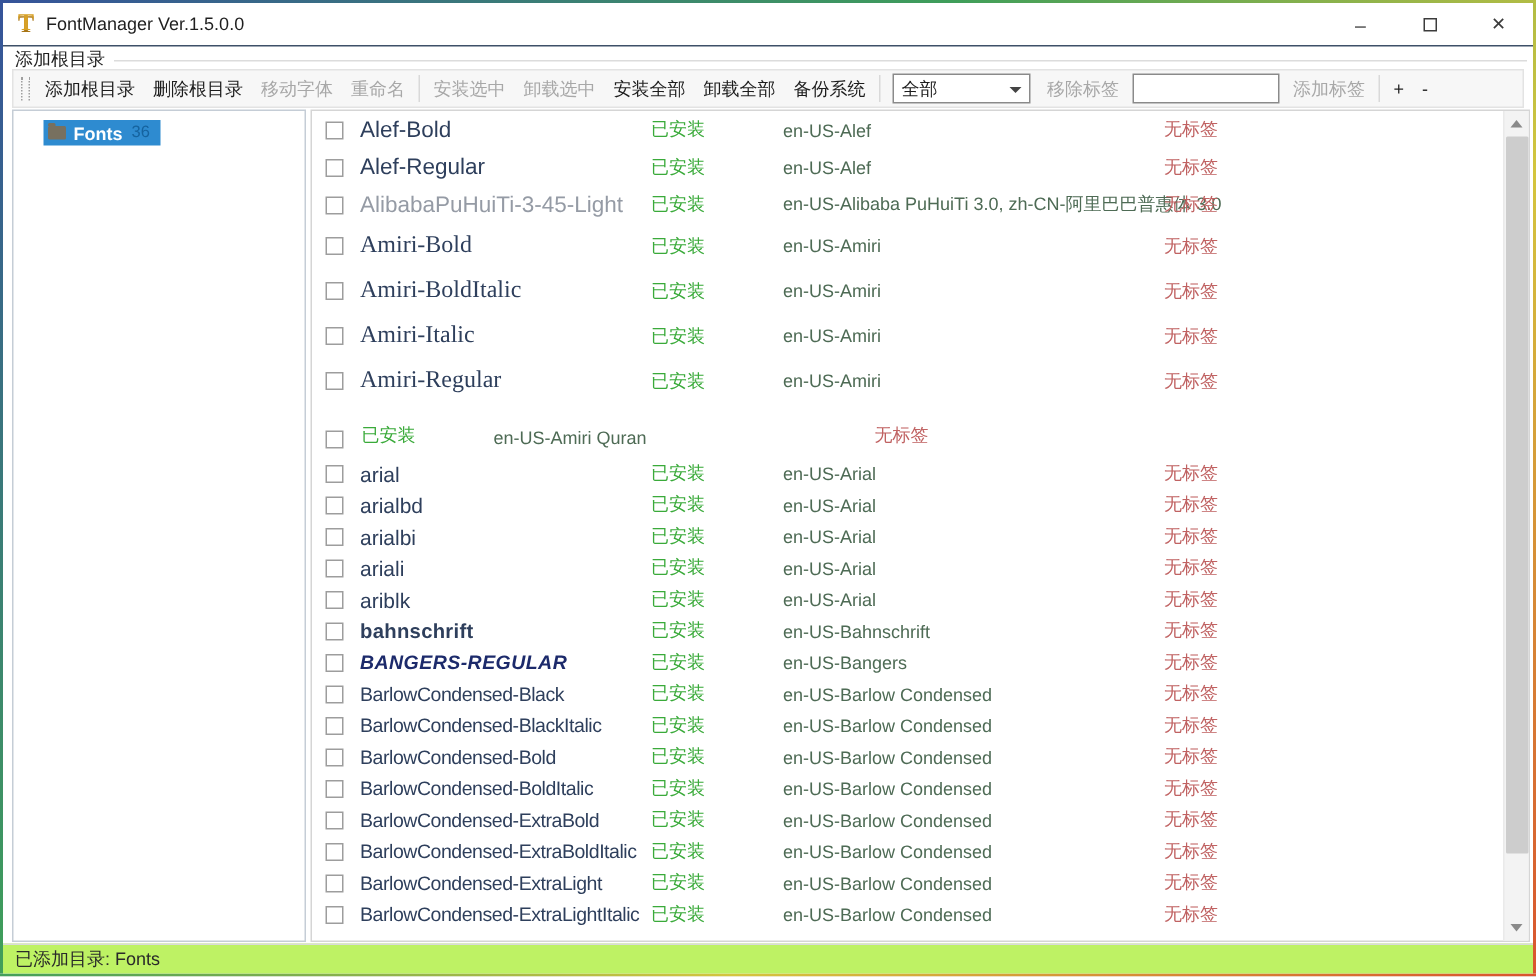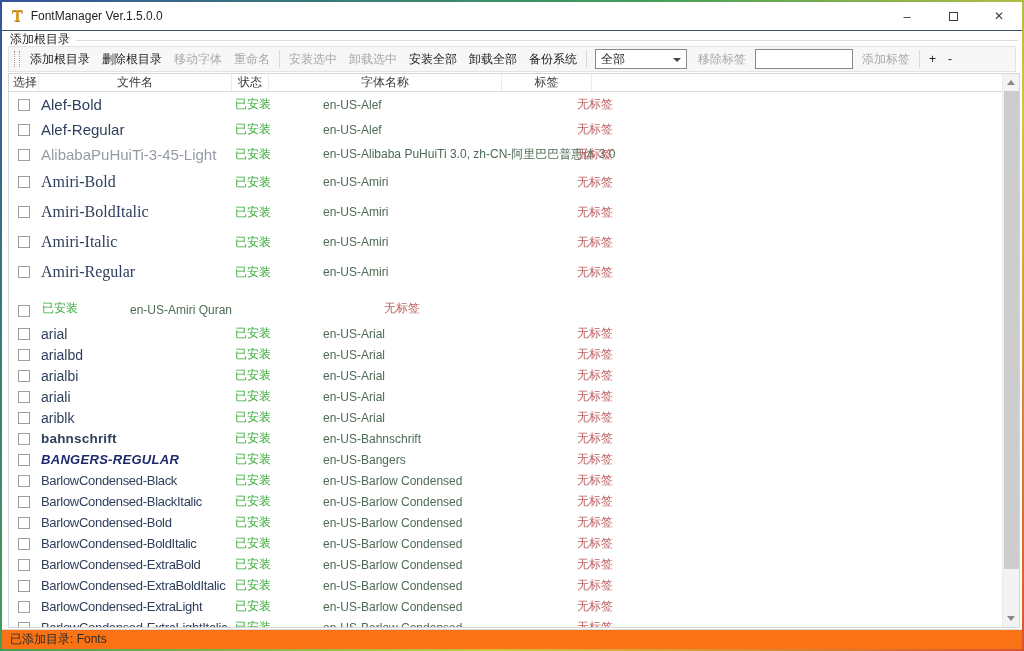--- a/index.html
+++ b/index.html
@@ -85,21 +85,21 @@
   
   .vscroll { position:absolute; top:0; right:0; bottom:0; width:17px; background:#f3f3f3;
              border-left:1px solid #eaeaea; display:flex; flex-direction:column; align-items:center; }
   .vscroll-btn { height:17px; width:100%; display:flex; align-items:center; justify-content:center; flex-shrink:0; }
   .tri-up { width:0; height:0; border-left:4px solid transparent; border-right:4px solid transparent; border-bottom:5px solid #8a8a8a; }
   .tri-down { width:0; height:0; border-left:4px solid transparent; border-right:4px solid transparent; border-top:5px solid #8a8a8a; }
   .vscroll-thumb { width:15px; height:478px; background:#cdcdcd; border-radius:1px; flex-shrink:0; }
   .vscroll-space { flex:1; }
 
   
-  .statusbar { height:20px; flex-shrink:0; background:#f97316; border-top:1px solid #dadada;
+  .statusbar { height:20px; flex-shrink:0; background:#bef264; border-top:1px solid #dadada;
                display:flex; align-items:center; padding-left:8px; font-size:12px; color:#2a2a2a; }
 </style>
 </head>
 <body>
 
 <div class="window">
 
   <div class="titlebar">
     <span class="app-icon">T</span>
     <span class="title-text">FontManager Ver.1.5.0.0</span>
@@ -142,30 +142,29 @@
     <span class="tb-btn disabled">移除标签</span>
     <input class="tag-input" value="" style="">
     <span class="tb-btn disabled">添加标签</span>
     <span class="tb-sep"></span>
     <span class="tb-btn">+</span>
     <span class="tb-btn">-</span>
   </div>
 
   <div class="main">
 
+    <div class="sidebar">
+      <div class="tree-item">
+        <span class="folder-icon"></span>
+        <span class="tree-label">Fonts</span>
+        <span class="tree-count">36</span>
+      </div>
+    </div>
 
     <div class="table-area">
-      <div class="thead">
-        <div class="th th-select">选择</div>
-        <div class="th th-file">文件名</div>
-        <div class="th th-status">状态</div>
-        <div class="th th-name">字体名称</div>
-        <div class="th th-tag">标签</div>
-        <div class="th th-rest"></div>
-      </div>
 
       <div class="tbody">
 
           <div class="row fs-alef">
             <div class="cell-select">
               <span class="checkbox"></span>
             </div>
             <div class="cell-file">Alef-Bold</div>
             <div class="cell-status">已安装</div>
             <div class="cell-name">en-US-Alef</div>

